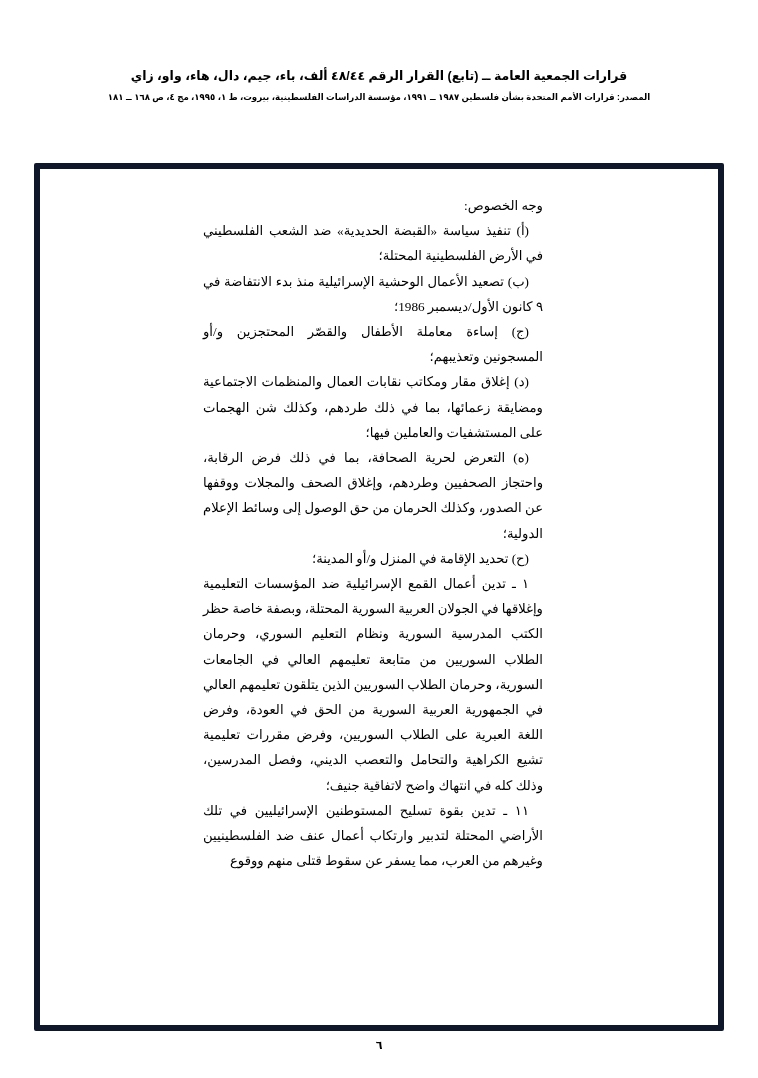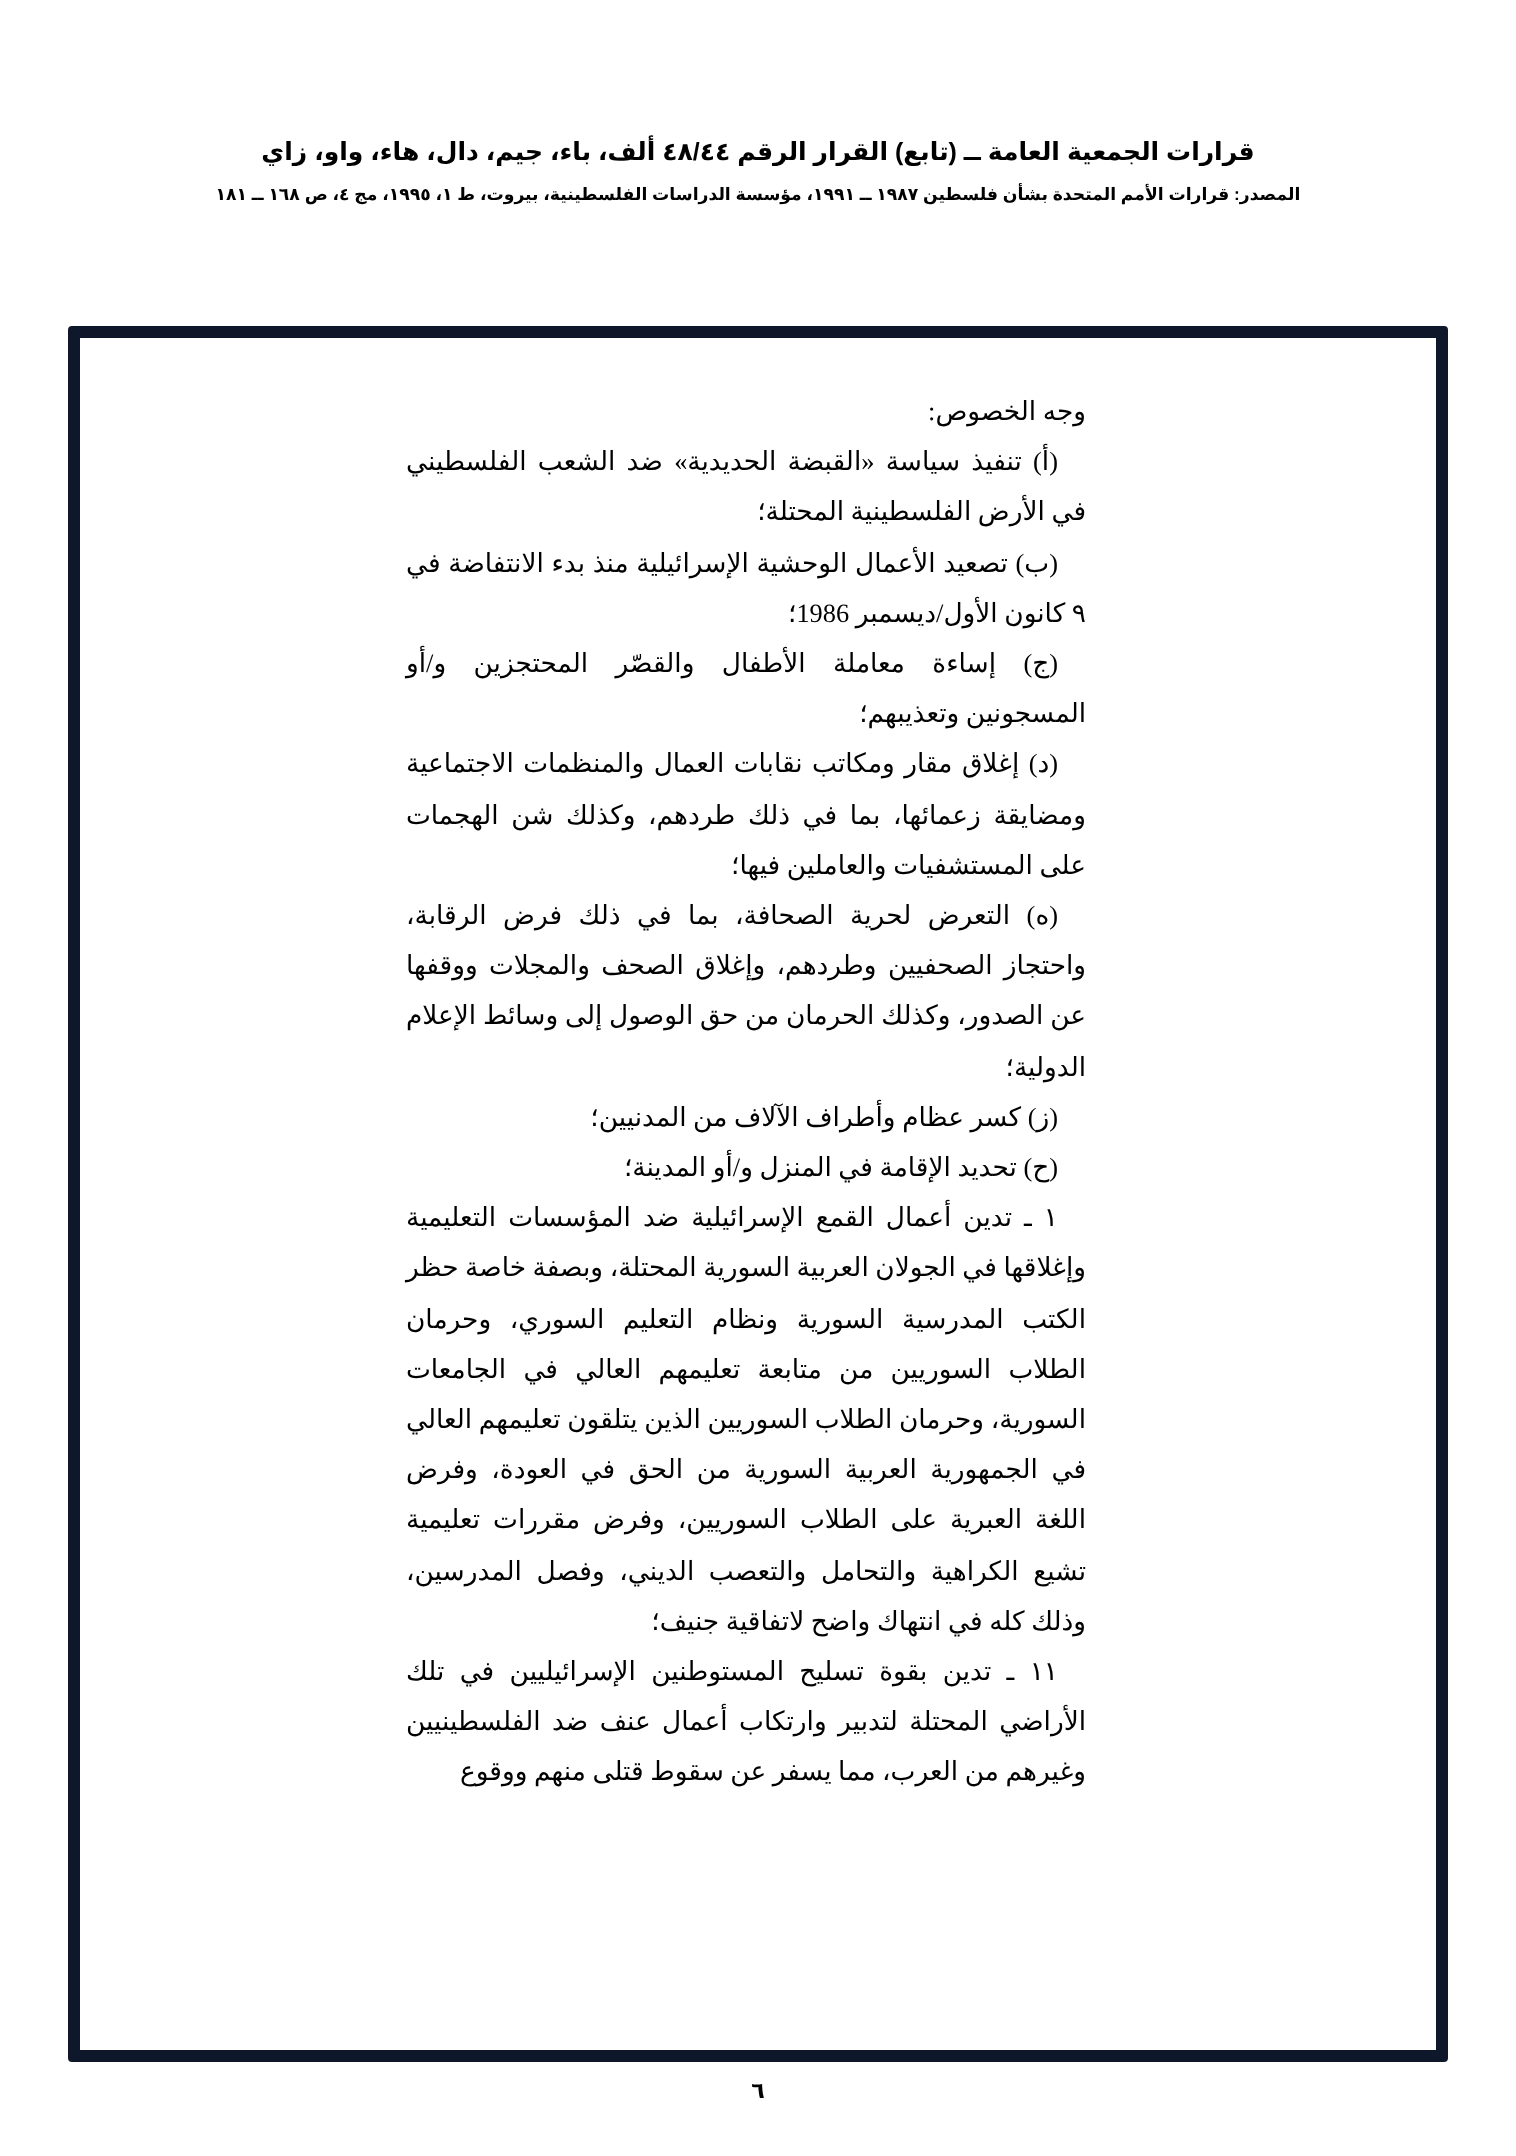--- a/index.html
+++ b/index.html
@@ -101,21 +101,20 @@
   </div>
 
   <div class="frame">
     <div class="content">
       <p class="lead-in">وجه الخصوص:</p>
       <p class="indent">(أ) تنفيذ سياسة «القبضة الحديدية» ضد الشعب الفلسطيني في الأرض الفلسطينية المحتلة؛</p>
       <p class="indent">(ب) تصعيد الأعمال الوحشية الإسرائيلية منذ بدء الانتفاضة في ٩ كانون الأول/ديسمبر 1986؛</p>
       <p class="indent">(ج) إساءة معاملة الأطفال والقصّر المحتجزين و/أو المسجونين وتعذيبهم؛</p>
       <p class="indent">(د) إغلاق مقار ومكاتب نقابات العمال والمنظمات الاجتماعية ومضايقة زعمائها، بما في ذلك طردهم، وكذلك شن الهجمات على المستشفيات والعاملين فيها؛</p>
       <p class="indent">(ه) التعرض لحرية الصحافة، بما في ذلك فرض الرقابة، واحتجاز الصحفيين وطردهم، وإغلاق الصحف والمجلات ووقفها عن الصدور، وكذلك الحرمان من حق الوصول إلى وسائط الإعلام الدولية؛</p>
-      <p class="indent">(ز) كسر عظام وأطراف الآلاف من المدنيين؛</p>
       <p class="indent">(ح) تحديد الإقامة في المنزل و/أو المدينة؛</p>
       <p class="indent">١ ـ تدين أعمال القمع الإسرائيلية ضد المؤسسات التعليمية وإغلاقها في الجولان العربية السورية المحتلة، وبصفة خاصة حظر الكتب المدرسية السورية ونظام التعليم السوري، وحرمان الطلاب السوريين من متابعة تعليمهم العالي في الجامعات السورية، وحرمان الطلاب السوريين الذين يتلقون تعليمهم العالي في الجمهورية العربية السورية من الحق في العودة، وفرض اللغة العبرية على الطلاب السوريين، وفرض مقررات تعليمية تشيع الكراهية والتحامل والتعصب الديني، وفصل المدرسين، وذلك كله في انتهاك واضح لاتفاقية جنيف؛</p>
       <p class="indent">١١ ـ تدين بقوة تسليح المستوطنين الإسرائيليين في تلك الأراضي المحتلة لتدبير وارتكاب أعمال عنف ضد الفلسطينيين وغيرهم من العرب، مما يسفر عن سقوط قتلى منهم ووقوع</p>
     </div>
   </div>
 
   <div class="footer-page">٦</div>
 
 </div>
 

